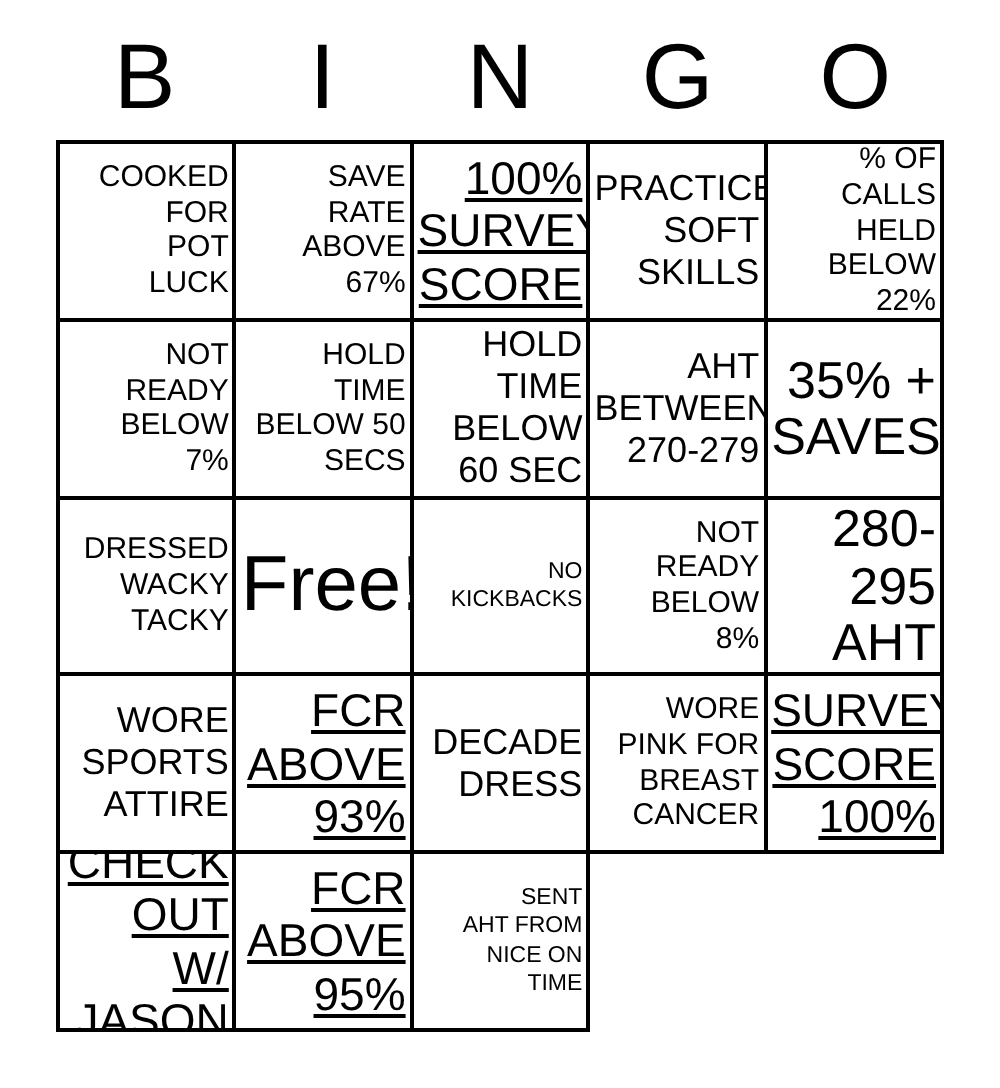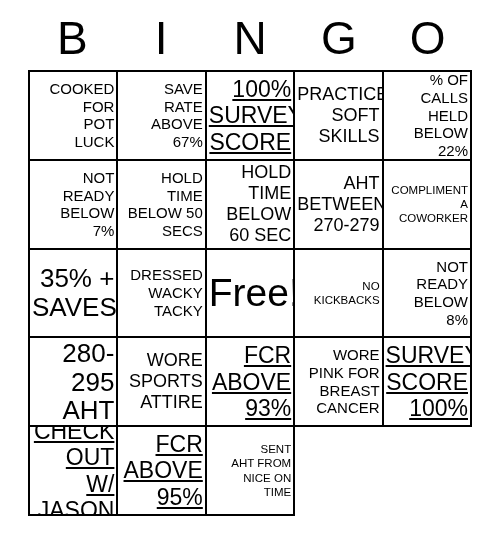--- a/index.html
+++ b/index.html
@@ -147,25 +147,20 @@
 TIME
 BELOW
 60 SEC</span>
       </div>
       <div class="cell">
         <span class="cell-text fs-md">AHT
 BETWEEN
 270-279</span>
       </div>
       <div class="cell">
-        <span class="cell-text fs-xs">COMPLIMENT
-A
-COWORKER</span>
-      </div>
-      <div class="cell">
         <span class="cell-text fs-xl">35% +
 SAVES</span>
       </div>
       <div class="cell">
         <span class="cell-text fs-sm">DRESSED
 WACKY
 TACKY</span>
       </div>
       <div class="cell">
         <span class="cell-text fs-free">Free!</span>
@@ -189,20 +184,24 @@
         <span class="cell-text fs-md">WORE
 SPORTS
 ATTIRE</span>
       </div>
       <div class="cell">
         <span class="cell-text fs-lg">FCR
 ABOVE
 93%</span>
       </div>
       <div class="cell">
+        <span class="cell-text fs-md">DECADE
+DRESS</span>
+      </div>
+      <div class="cell">
         <span class="cell-text fs-sm">WORE
 PINK FOR
 BREAST
 CANCER</span>
       </div>
       <div class="cell">
         <span class="cell-text fs-lg">SURVEY
 SCORE
 100%</span>
       </div>

